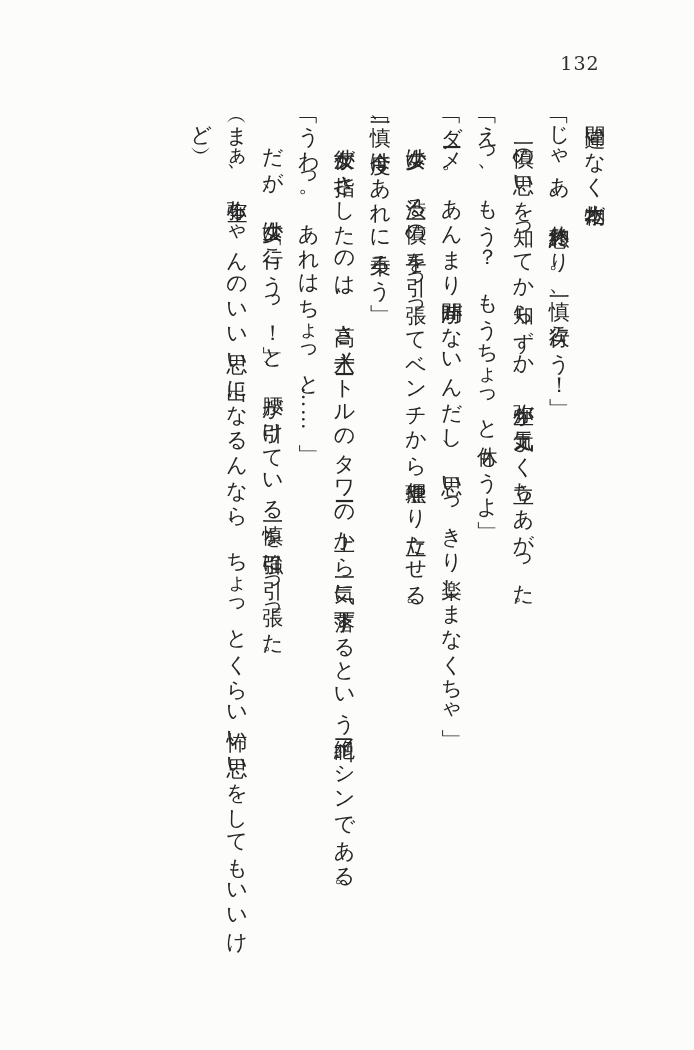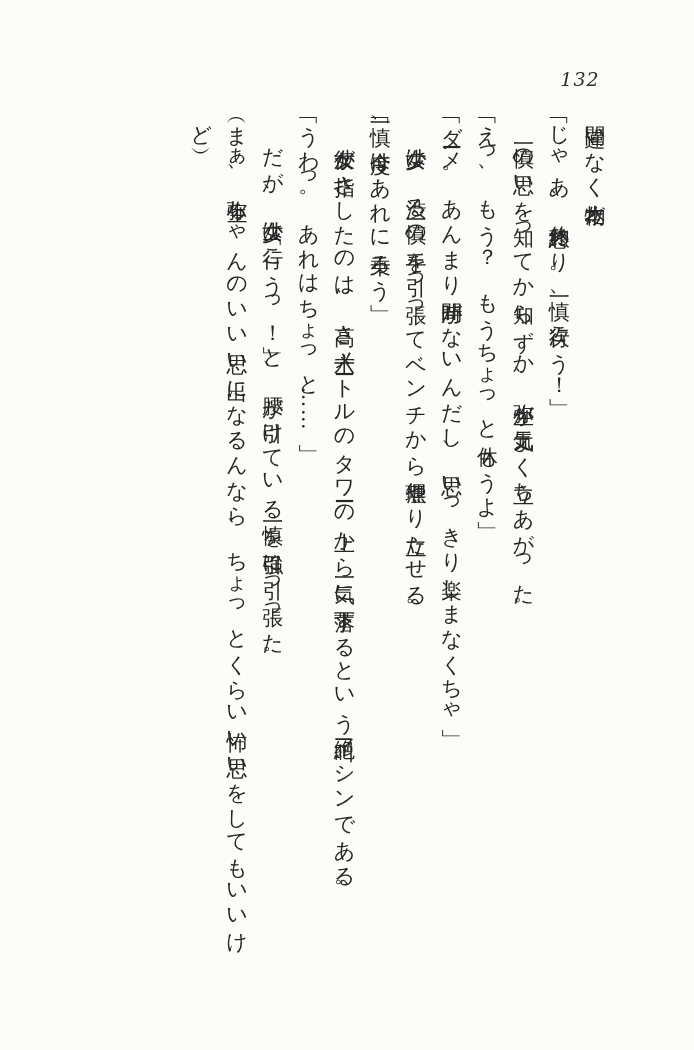--- a/index.html
+++ b/index.html
@@ -10,26 +10,25 @@
   .page {
     position: relative;
     width: 694px;
     height: 1050px;
     background: #fcfcfb;
     overflow: hidden;
     font-family: "DejaVu Serif", "Liberation Serif", serif;
   }
   .page-number {
     position: absolute;
-    top: 68px;
+    top: 52px;
     left: 548px;
     width: 64px;
     text-align: center;
     font-size: 19px;
-    font-style: italic;
     color: #2f2f2f;
     letter-spacing: 1px;
   }
   .text-block {
     position: absolute;
     top: 110px;
     right: 82px;
     height: 848px;
     writing-mode: vertical-rl;
     text-orientation: mixed;

